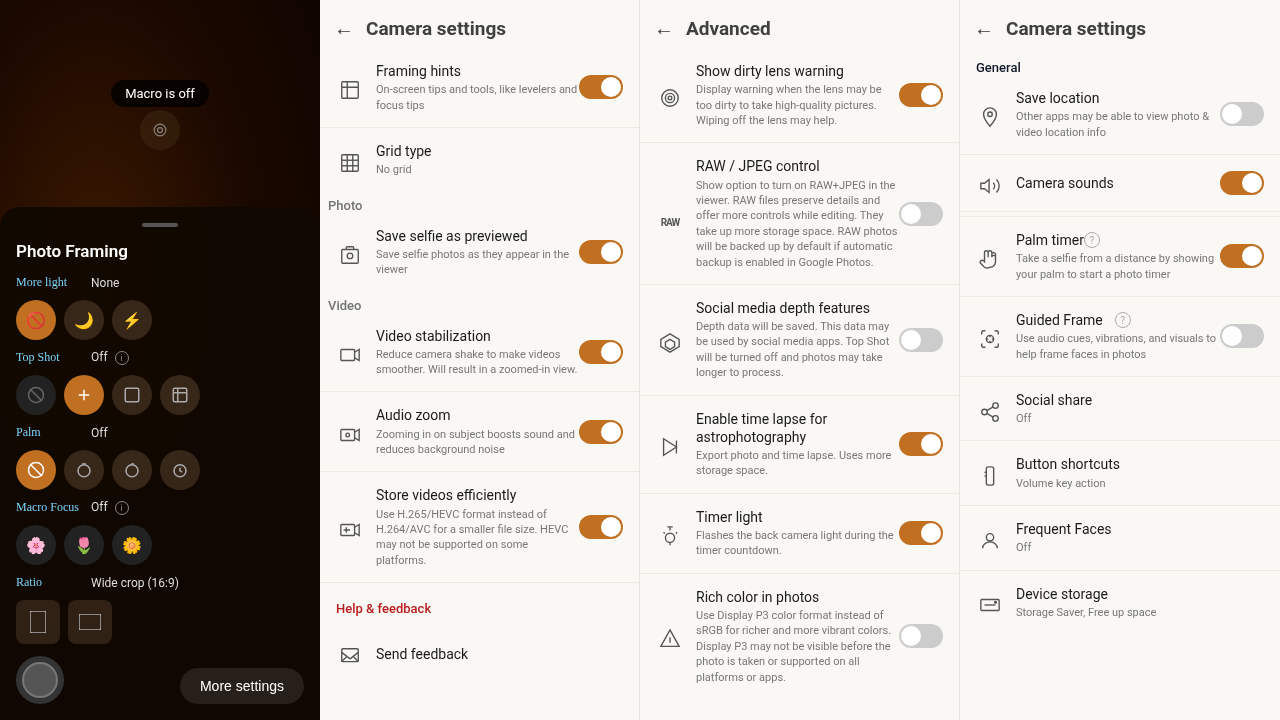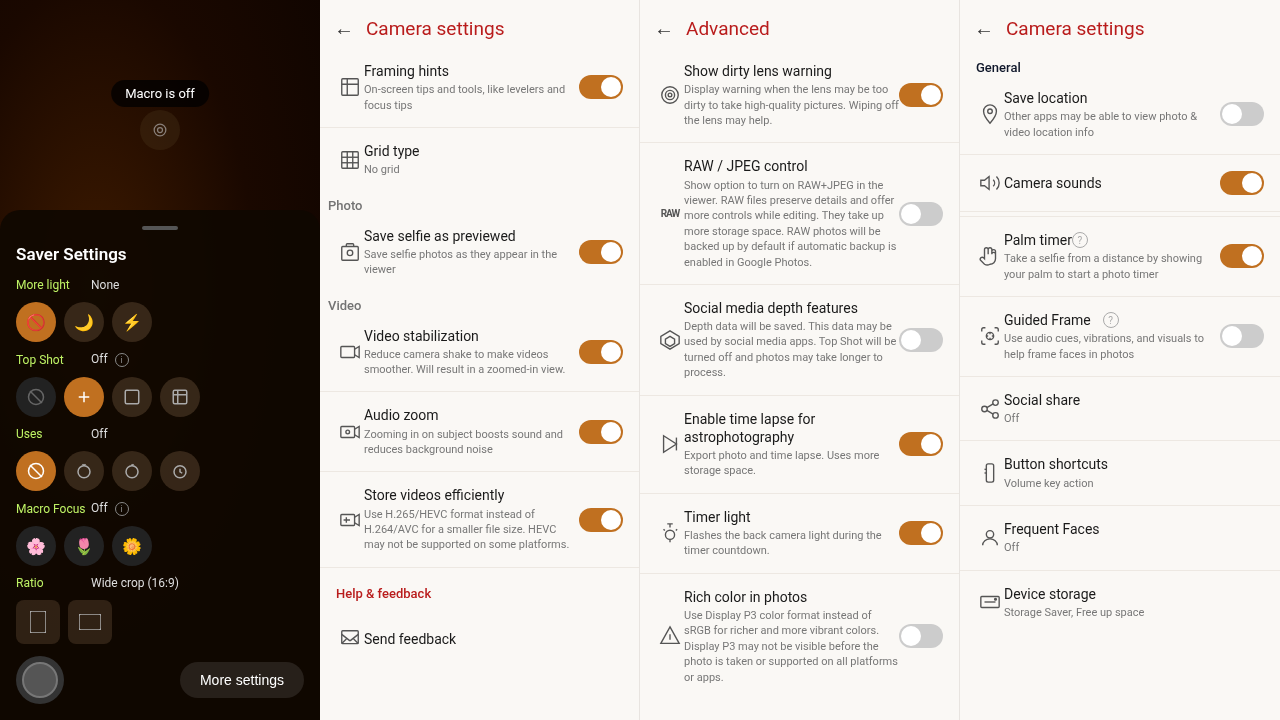--- a/index.html
+++ b/index.html
@@ -67,24 +67,25 @@
       margin-bottom: 14px;
     }
 
     .setting-row {
       display: flex;
       align-items: center;
       margin-bottom: 10px;
     }
 
     .setting-label {
-      color: #bef264;
+      color: #7dd3fc;
       font-size: 12px;
       width: 75px;
       flex-shrink: 0;
+      font-family: Liberation Serif, serif;
     }
 
     .setting-value {
       color: #ddd;
       font-size: 12px;
     }
 
     .info-icon {
       display: inline-block;
       width: 14px;
@@ -117,21 +118,21 @@
       cursor: pointer;
       font-size: 16px;
     }
 
     .icon-btn.active-orange {
       background: #c07020;
     }
 
     .shutter-row {
       display: flex;
-      align-items: center;
+      align-items: flex-end;
       justify-content: space-between;
       margin-top: 8px;
     }
 
     .more-settings-btn {
       background: rgba(255,255,255,0.1);
       color: #fff;
       border: none;
       border-radius: 24px;
       padding: 10px 20px;
@@ -178,44 +179,45 @@
 
     .back-arrow {
       font-size: 20px;
       margin-right: 12px;
       cursor: pointer;
       color: #333;
     }
 
     .panel-title {
       font-size: 19px;
-      font-weight: 400;
-      color: #b91c1c;
+      font-weight: 700;
+      color: #404040;
     }
 
     .section-label {
       color: #737373;
       font-size: 13px;
       font-weight: 500;
       padding: 10px 8px 4px;
     }
 
     .settings-item {
       display: flex;
       align-items: center;
       padding: 10px 16px;
       border-bottom: none;
     }
 
     .settings-item-icon {
       width: 28px;
       height: 28px;
       flex-shrink: 0;
+      margin-right: 12px;
       display: flex;
-      align-items: center;
+      align-items: flex-end;
       justify-content: center;
       color: #555;
       font-size: 16px;
     }
 
     .settings-item-content {
       flex: 1;
     }
 
     .settings-item-title {
@@ -301,21 +303,21 @@
     <div style="width:40px;height:40px;border-radius:50%;background:rgba(80,60,30,0.5);display:flex;align-items:center;justify-content:center;">
       <svg width="20" height="20" viewBox="0 0 24 24" fill="none" stroke="#ccc" stroke-width="1.5">
         <circle cx="12" cy="12" r="7"></circle>
         <circle cx="12" cy="12" r="3"></circle>
       </svg>
     </div>
   </div>
 
   <div class="photo-settings-panel">
     <div class="photo-settings-handle"></div>
-    <div class="photo-settings-title">Saver Settings</div>
+    <div class="photo-settings-title">Photo Framing</div>
 
     <div class="setting-row">
       <div class="setting-label">More light</div>
       <div class="setting-value">None</div>
     </div>
 
     <div class="icon-grid">
       <div class="icon-btn active-orange">🚫</div>
       <div class="icon-btn">🌙</div>
       <div class="icon-btn">⚡</div>
@@ -345,21 +347,21 @@
       </div>
       <div class="icon-btn">
         <svg width="18" height="18" viewBox="0 0 24 24" fill="none" stroke="#aaa" stroke-width="2">
             <rect x="3" y="3" width="18" height="18" rx="2"></rect>
             <path d="M3 9h18M9 3v18"></path>
           </svg>
       </div>
     </div>
 
     <div class="setting-row">
-      <div class="setting-label">Uses</div>
+      <div class="setting-label">Palm</div>
       <div class="setting-value">Off</div>
     </div>
 
     <div class="icon-grid">
       <div class="icon-btn active-orange">
         <svg width="18" height="18" viewBox="0 0 24 24" fill="none" stroke="#fff" stroke-width="2">
             <circle cx="12" cy="12" r="10"></circle>
             <line x1="4" y1="4" x2="20" y2="20"></line>
           </svg>
       </div>

